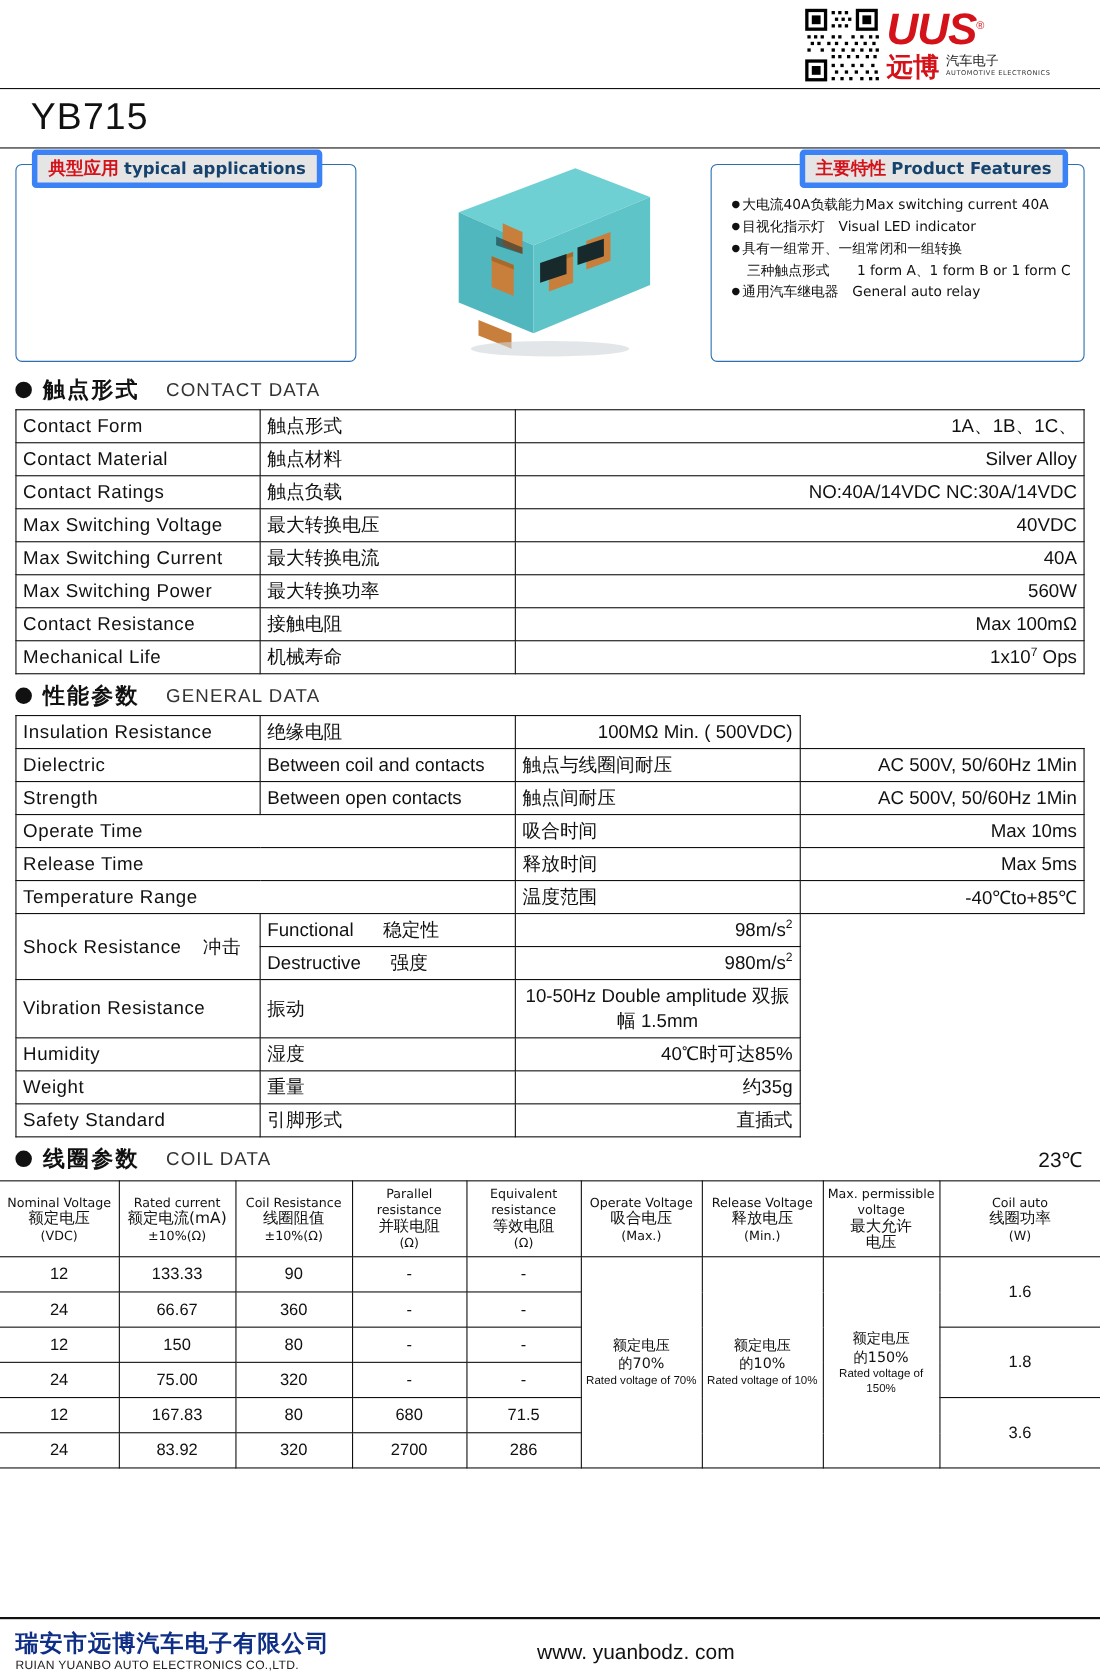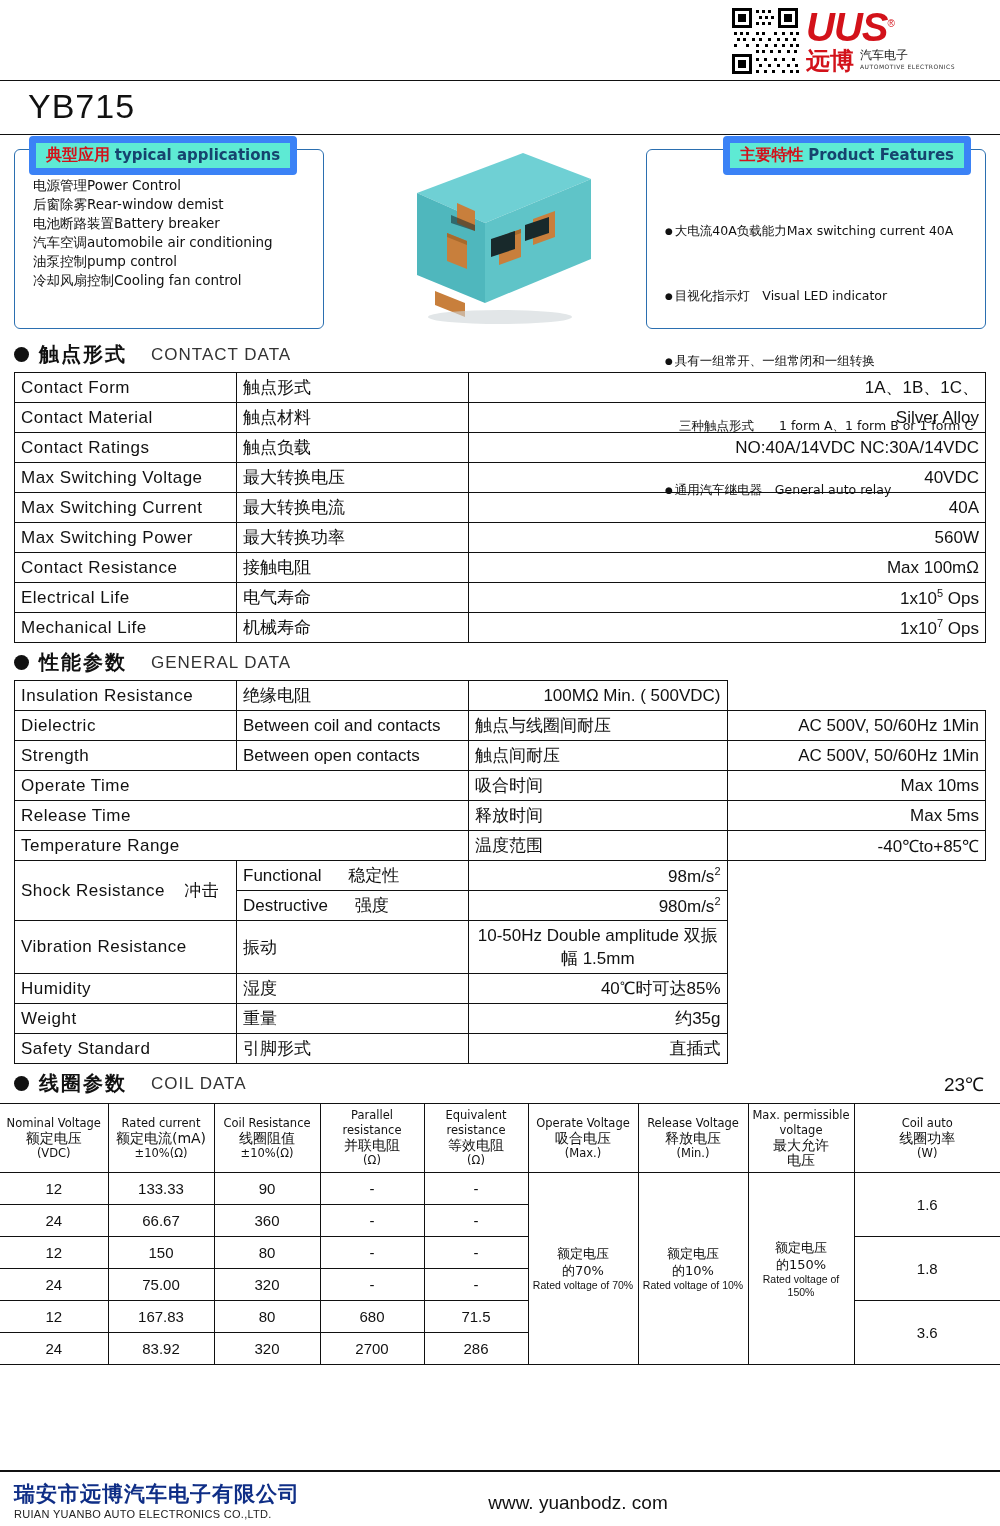--- a/index.html
+++ b/index.html
@@ -69,31 +69,31 @@
     border:1px solid #2b6fb0;
     border-radius:6px;
     position:relative;
     padding:26px 12px 10px 18px;
     font-family:"DejaVu Sans", sans-serif;
   }
   .panel-left { width:310px; }
   .panel-right { width:340px; }
   .panel-title {
     position:absolute; top:-14px; left:14px;
-    background:#5eead4; border:7px solid #3b82f6; border-radius:4px;
+    background:#e5e5e5; border:5px solid #3b82f6; border-radius:4px;
     padding:2px 10px;
     font-size:15px; white-space:nowrap;
     font-family:"DejaVu Sans", sans-serif;
   }
   .panel-title .cn { font-weight:bold; color:#d3121a; font-size:16px; }
   .panel-title .en { color:#16436e; font-weight:bold; }
   .panel-right .panel-title { left:auto; right:14px; }
   .panel ul { margin:0; padding:0; list-style:none; }
   .panel li { font-size:13.5px; line-height:19px; white-space:nowrap; }
-  .panel-right li { font-size:12.5px; line-height:19px;margin-top:45px; }
+  .panel-right li { font-size:12.5px; line-height:19px; }
   .bullet { font-size:9px; vertical-align:middle; margin-right:2px; }
 
   
   .relay-img {
     position:absolute; left:50%; transform:translateX(-50%);
     top:6px; width:210px; height:190px;
   }
 
   
   .sec-head {
@@ -259,28 +259,20 @@
 
   <div class="title-bar">YB715</div>
 
   <div class="panels">
 
     <div class="panel panel-left">
       <div class="panel-title">
         <span class="cn">典型应用</span>
         <span class="en">typical applications</span>
       </div>
-      <ul>
-        <li>电源管理Power Control</li>
-        <li>后窗除雾Rear-window demist</li>
-        <li>电池断路装置Battery breaker</li>
-        <li>汽车空调automobile air conditioning</li>
-        <li>油泵控制pump control</li>
-        <li>冷却风扇控制Cooling fan control</li>
-      </ul>
     </div>
 
     <div class="relay-img">
       <svg width="210" height="190" viewBox="0 0 210 190">
 
         <polygon points="22,52 128,12 196,38 90,82" fill="#6fd0d4"></polygon>
 
         <polygon points="22,52 90,82 90,162 22,134" fill="#4fb7bd"></polygon>
 
         <polygon points="90,82 196,38 196,118 90,162" fill="#5fc4c8"></polygon>
@@ -357,25 +349,20 @@
     </tr>
     <tr>
       <td class="c-en">Max  Switching  Power</td>
       <td class="c-cn">最大转换功率</td>
       <td class="c-val">560W</td>
     </tr>
     <tr>
       <td class="c-en">Contact  Resistance</td>
       <td class="c-cn">接触电阻</td>
       <td class="c-val">Max  100mΩ</td>
-    </tr>
-    <tr>
-      <td class="c-en">Electrical      Life</td>
-      <td class="c-cn">电气寿命</td>
-      <td class="c-val">1x10<sup>5</sup> Ops</td>
     </tr>
     <tr>
       <td class="c-en">Mechanical  Life</td>
       <td class="c-cn">机械寿命</td>
       <td class="c-val">1x10<sup>7</sup> Ops</td>
     </tr>
   </tbody>
     </table>
 
   <div class="sec-head">

